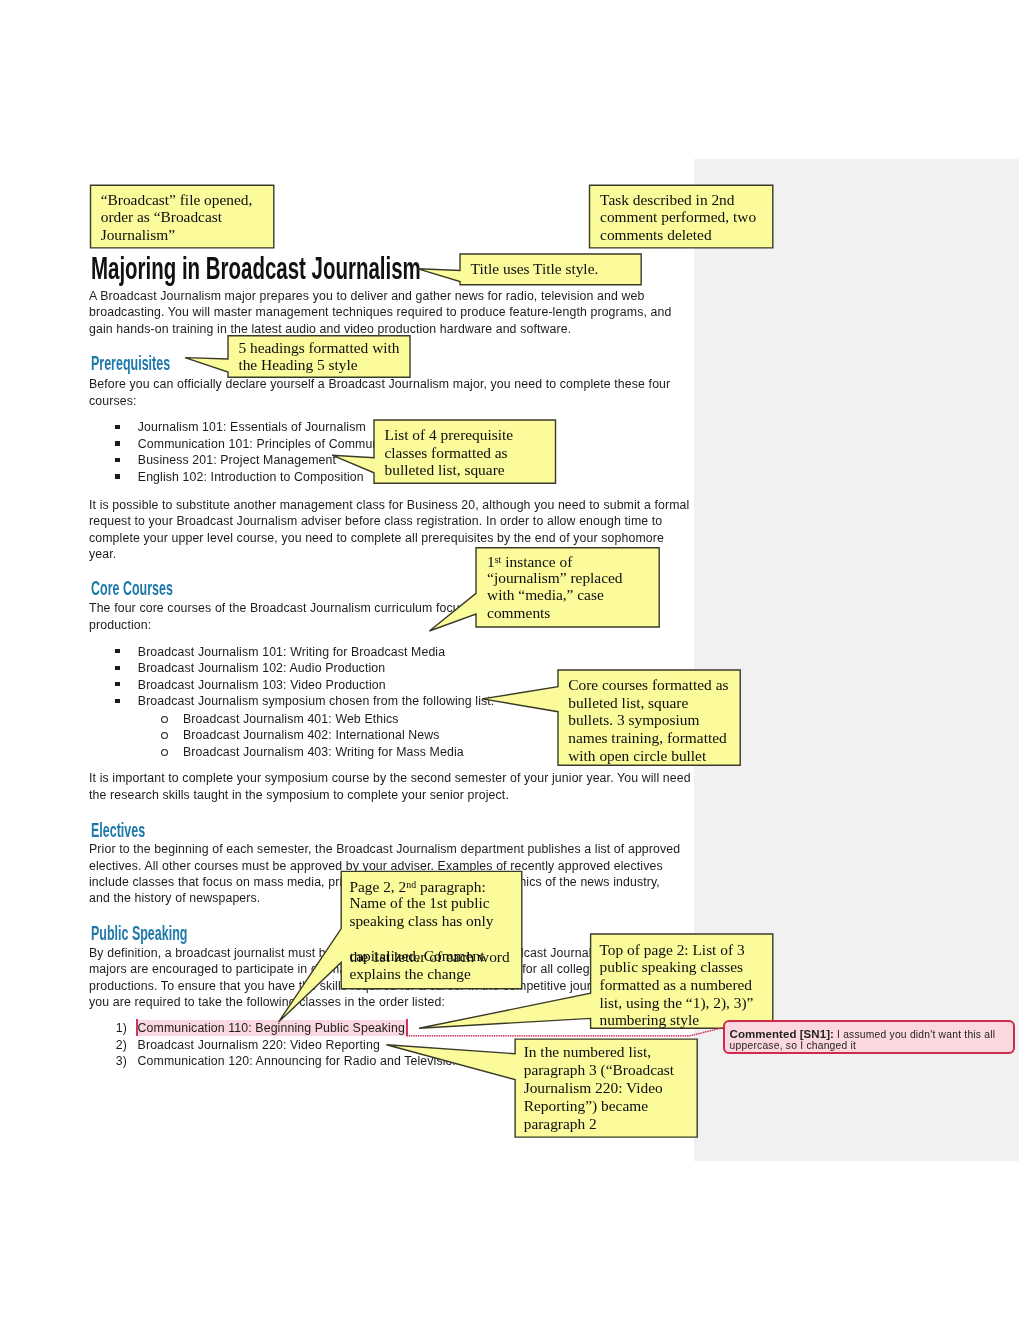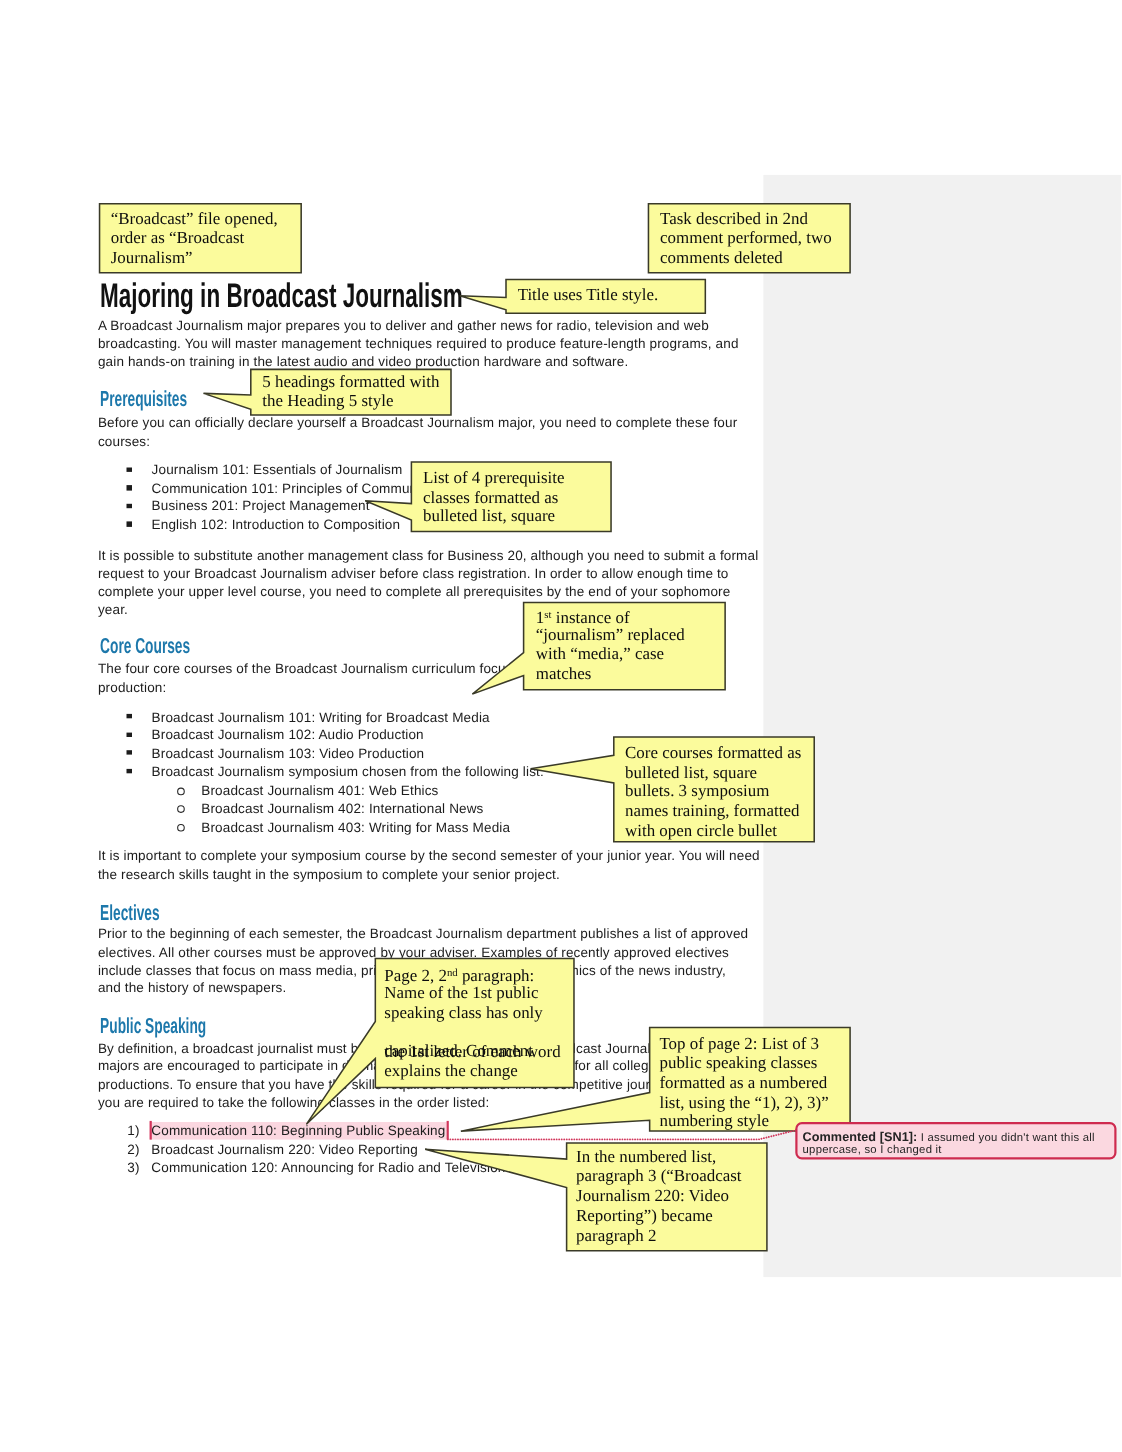--- a/index.html
+++ b/index.html
@@ -119,21 +119,21 @@
   <div class="ctext" style="left:600.1px;top:226.90px">comments deleted</div>
   <div class="ctext" style="left:470.6px;top:261.10px">Title uses Title style.</div>
   <div class="ctext" style="left:238.4px;top:339.70px">5 headings formatted with</div>
   <div class="ctext" style="left:238.4px;top:357.20px">the Heading 5 style</div>
   <div class="ctext" style="left:384.5px;top:427.20px">List of 4 prerequisite</div>
   <div class="ctext" style="left:384.5px;top:444.70px">classes formatted as</div>
   <div class="ctext" style="left:384.5px;top:462.20px">bulleted list, square</div>
   <div class="ctext" style="left:487.1px;top:551.70px"><span>1</span><sup>st</sup><span> instance of</span></div>
   <div class="ctext" style="left:487.1px;top:569.50px">“journalism” replaced</div>
   <div class="ctext" style="left:487.1px;top:587.30px">with “media,” case</div>
-  <div class="ctext" style="left:487.1px;top:605.10px">matches</div>
+  <div class="ctext" style="left:487.1px;top:605.10px">comments</div>
   <div class="ctext" style="left:568.2px;top:677.20px">Core courses formatted as</div>
   <div class="ctext" style="left:568.2px;top:694.80px">bulleted list, square</div>
   <div class="ctext" style="left:568.2px;top:712.40px">bullets. 3 symposium</div>
   <div class="ctext" style="left:568.2px;top:730.00px">names training, formatted</div>
   <div class="ctext" style="left:568.2px;top:747.60px">with open circle bullet</div>
   <div class="ctext" style="left:349.4px;top:877.20px"><span>Page 2, 2</span><sup>nd</sup><span> paragraph:</span></div>
   <div class="ctext" style="left:349.4px;top:894.90px">Name of the 1st public</div>
   <div class="ctext" style="left:349.4px;top:912.60px">speaking class has only</div>
   <div class="ctext" style="left:349.4px;top:949px">the 1st letter of each word</div>
   <div class="ctext" style="left:349.4px;top:948.00px">capitalized. Comment</div>

